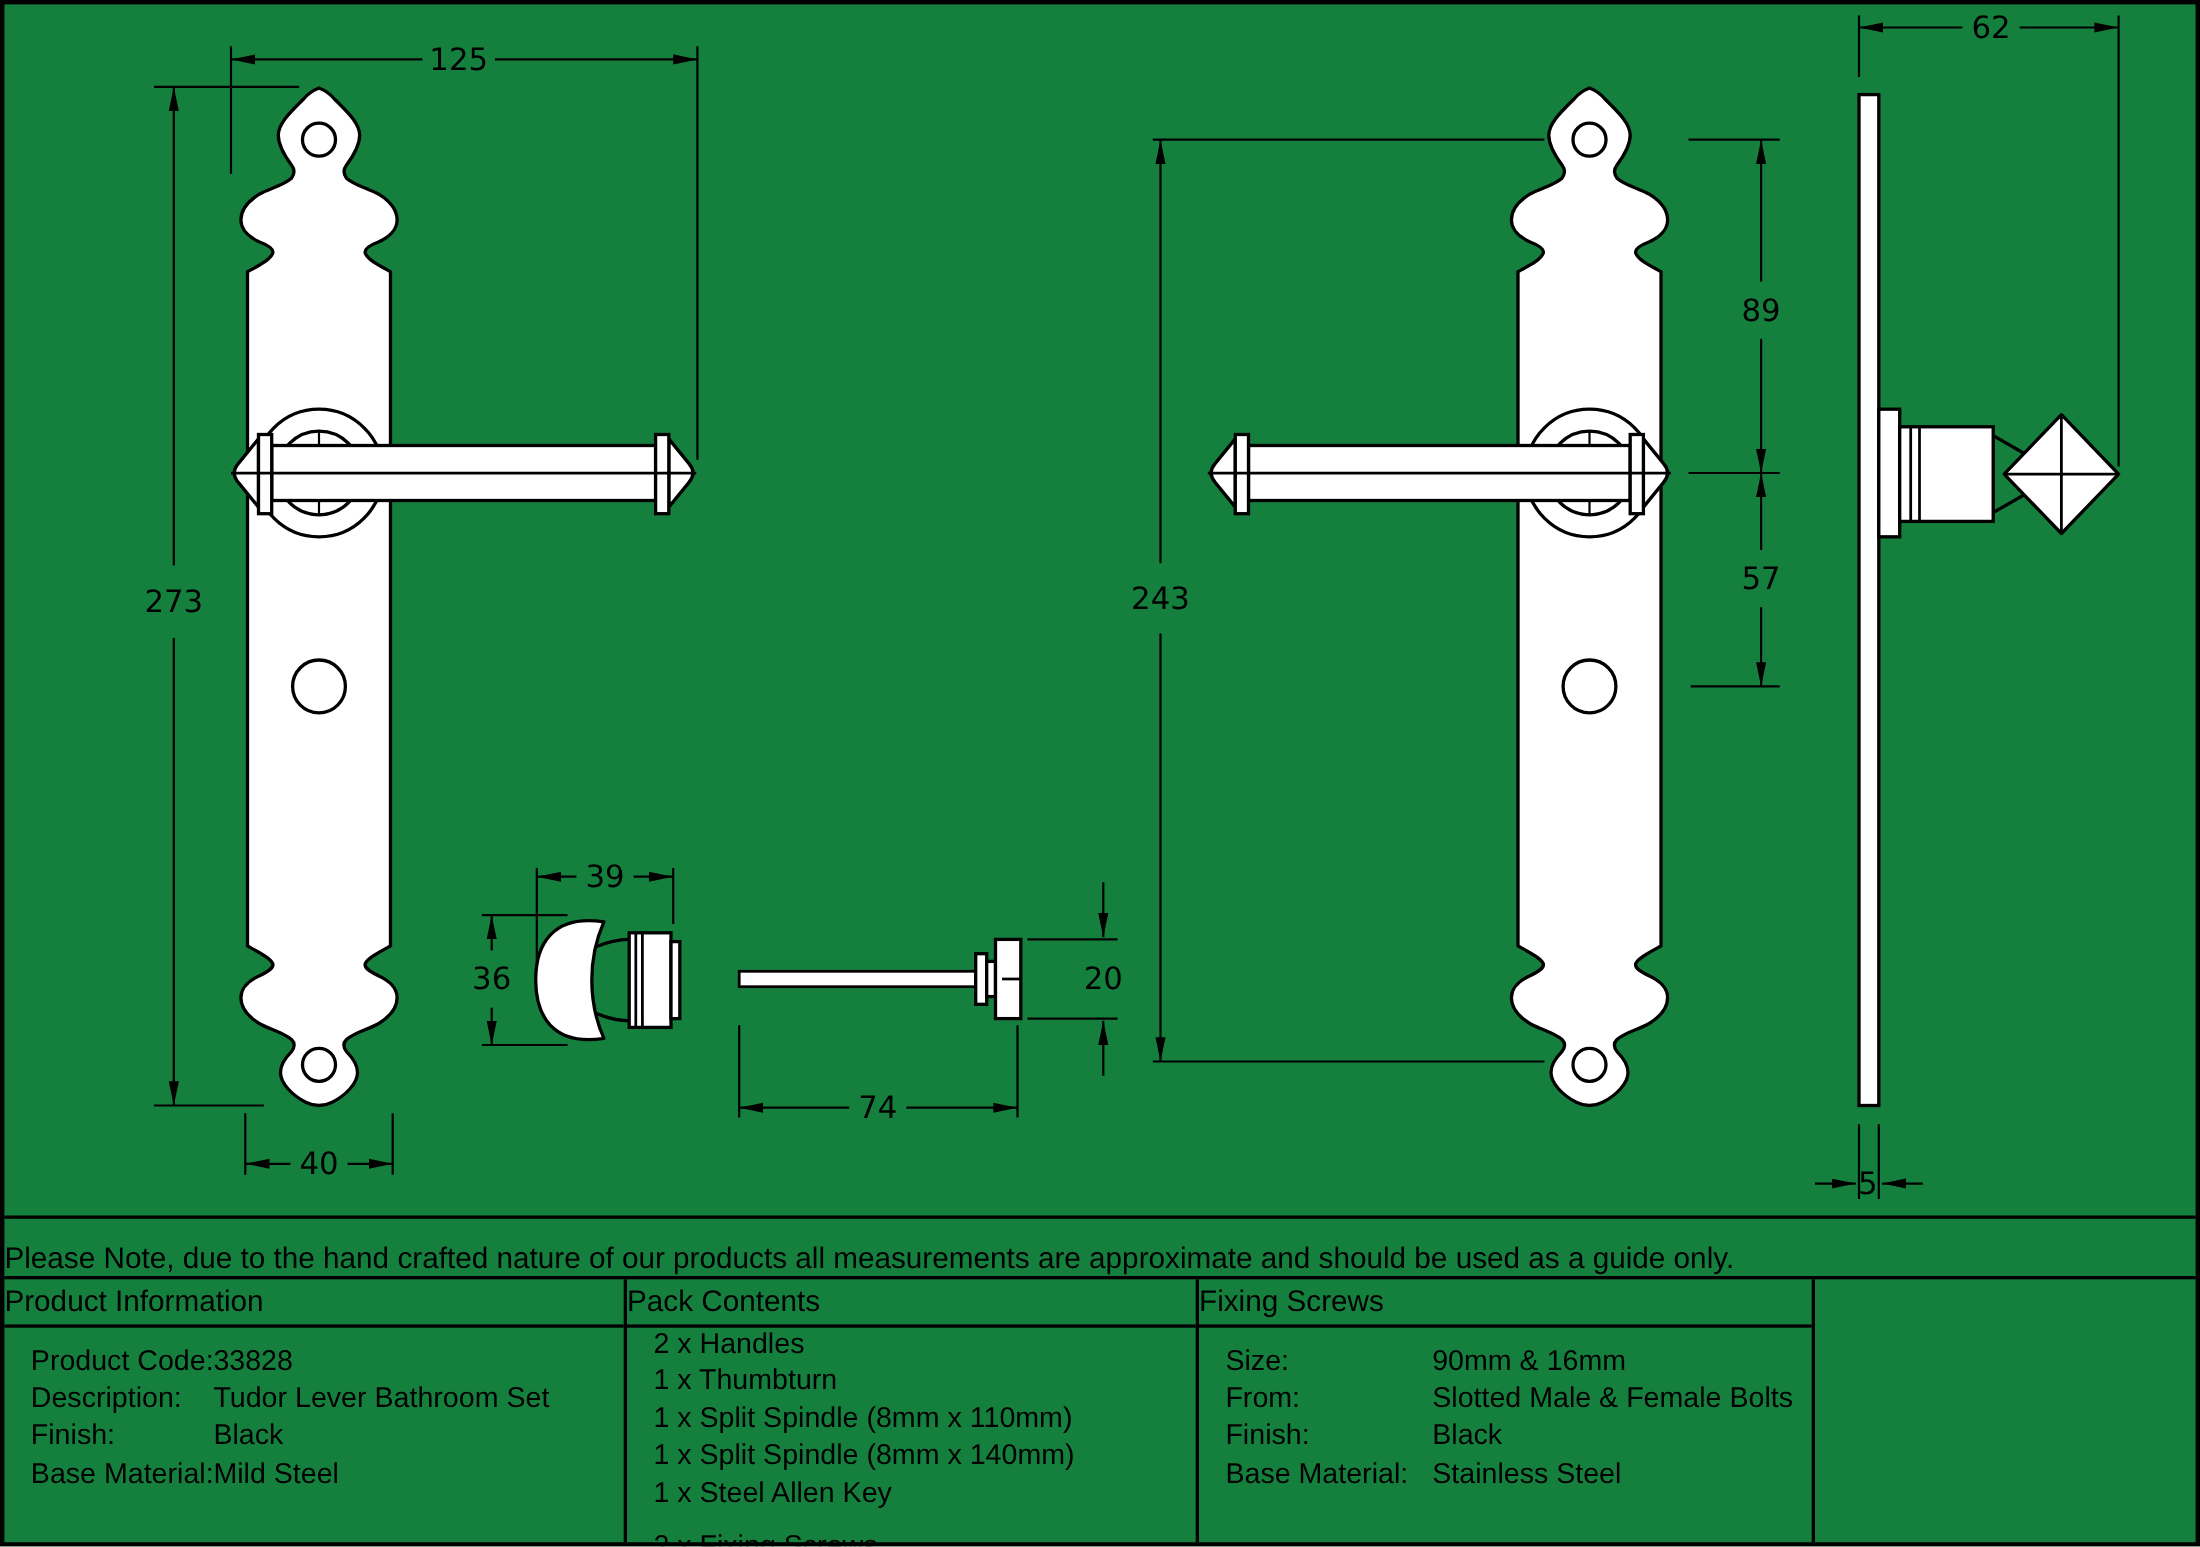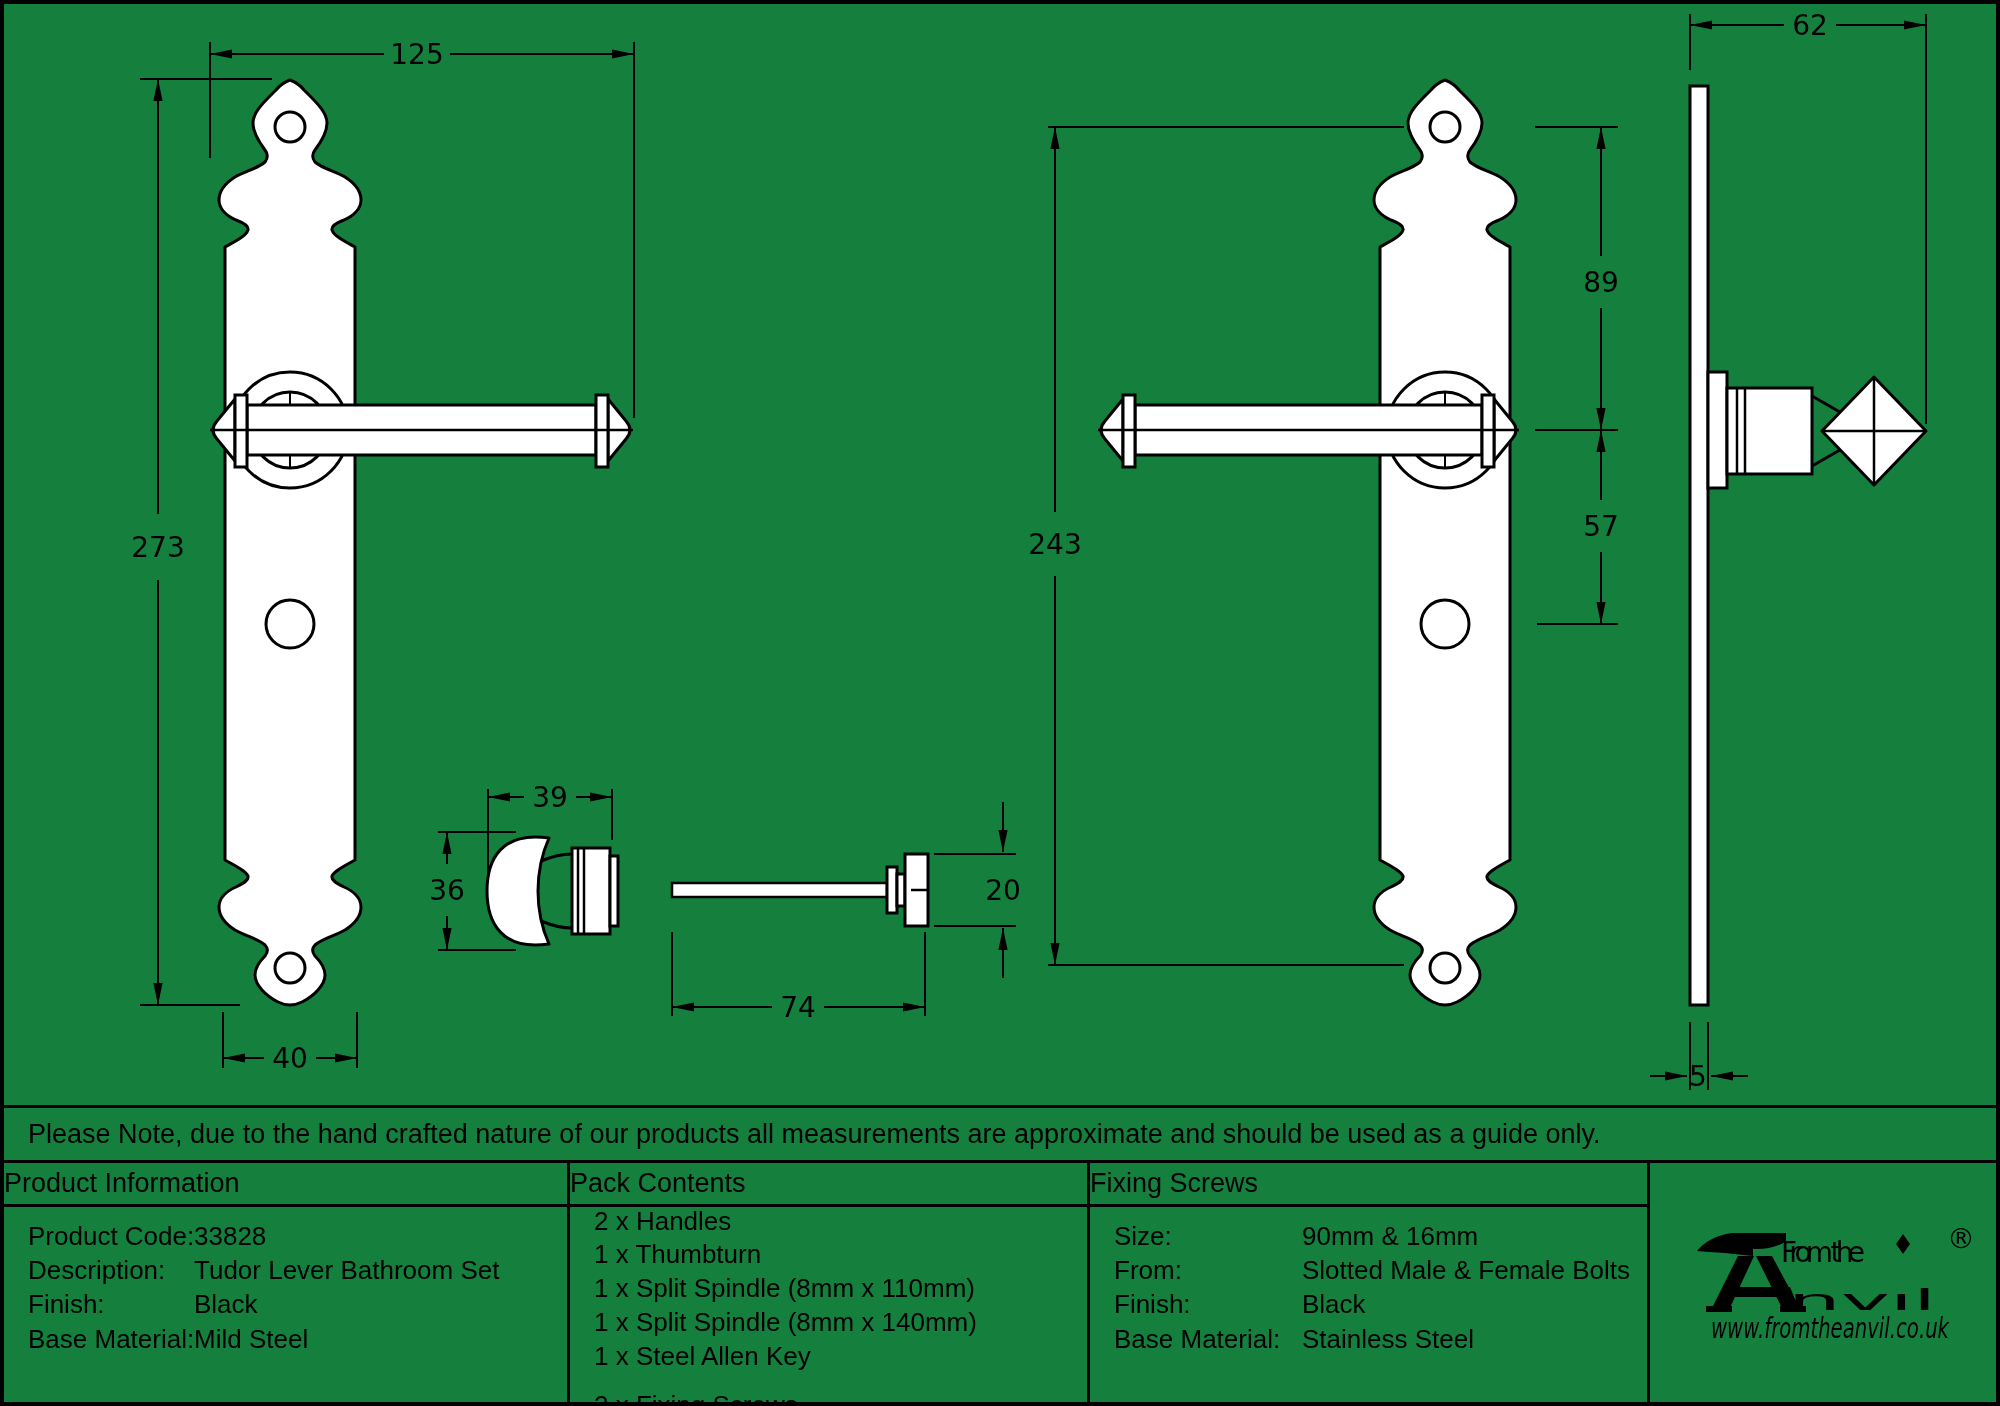--- a/index.html
+++ b/index.html
@@ -10,21 +10,21 @@
   }
   .page-border {
     position:absolute; left:0; top:0; width:1992px; height:1398px;
     border:4px solid #000; pointer-events:none; z-index:50;
   }
   svg.drawings { position:absolute; left:0; top:0; }
   svg text { font-family:"DejaVu Sans","Liberation Sans",sans-serif; font-size:28px; fill:#000; }
   .note-row {
     position:absolute; left:4px; top:1105px; width:1992px; height:55px;
     border-top:3px solid #000; box-sizing:border-box;
-    display:flex; align-items:center; padding-left:24px;
+    display:flex; align-items:flex-end; 
     font-size:27px;
   }
   .tbl {
     position:absolute; left:4px; top:1160px; width:1992px; height:242px;
     border-top:3px solid #000; box-sizing:border-box;
     display:grid; grid-template-columns:566px 520px 560px 1fr;
   }
   .col { position:relative; box-sizing:border-box; }
   .col.bordered { border-right:3px solid #000; }
   .hdr {
@@ -287,33 +287,16 @@
           <span class="lbl">Finish:</span>
           <span class="val2">Black</span>
         </div>
         <div class="trow" style="top:118px; width:100%;">
           <span class="lbl">Base Material:</span>
           <span class="val2">Stainless Steel</span>
         </div>
       </div>
     </div>
 
-    <div class="col">
-      <svg class="logo" width="346" height="239" viewBox="0 0 346 239">
-        <g fill="#000">
-          <path d="M47,88 C54,79 66,72 82,70 L136,70 L136,78 C128,84 117,86 107,86 L103,86 L103,93 L75,90 C64,89 54,89 47,88 Z"></path>
-          <path d="M88,93 L104,93 L78,149 L60,149 Z"></path>
-          <path d="M106,93 L122,93 L152,149 L134,149 Z"></path>
-          <path d="M74,124 L140,124 L144,134 L70,134 Z"></path>
-          <path d="M56,143 L82,143 L82,149 L56,149 Z"></path>
-          <path d="M130,143 L156,143 L156,149 L130,149 Z"></path>
-        </g>
-        <text x="173" y="99" text-anchor="middle" font-family="DejaVu Serif, Liberation Serif, serif" font-size="27" textLength="84">From the</text>
-        <text x="138" y="147" font-family="DejaVu Serif, Liberation Serif, serif" font-size="96" textLength="148" lengthAdjust="spacingAndGlyphs">nvıl</text>
-        <polygon points="253,71 260,81 253,91 246,81" fill="#000"></polygon>
-        <text x="297" y="85" font-family="DejaVu Serif, Liberation Serif, serif" font-size="24">®</text>
-        <text x="180" y="175" text-anchor="middle" font-family="DejaVu Serif, Liberation Serif, serif" font-style="italic" font-size="33" textLength="238" lengthAdjust="spacingAndGlyphs">www.fromtheanvil.co.uk</text>
-      </svg>
-    </div>
   </div>
 
   <div class="page-border"></div>
 </div>
 
 </body></html>

